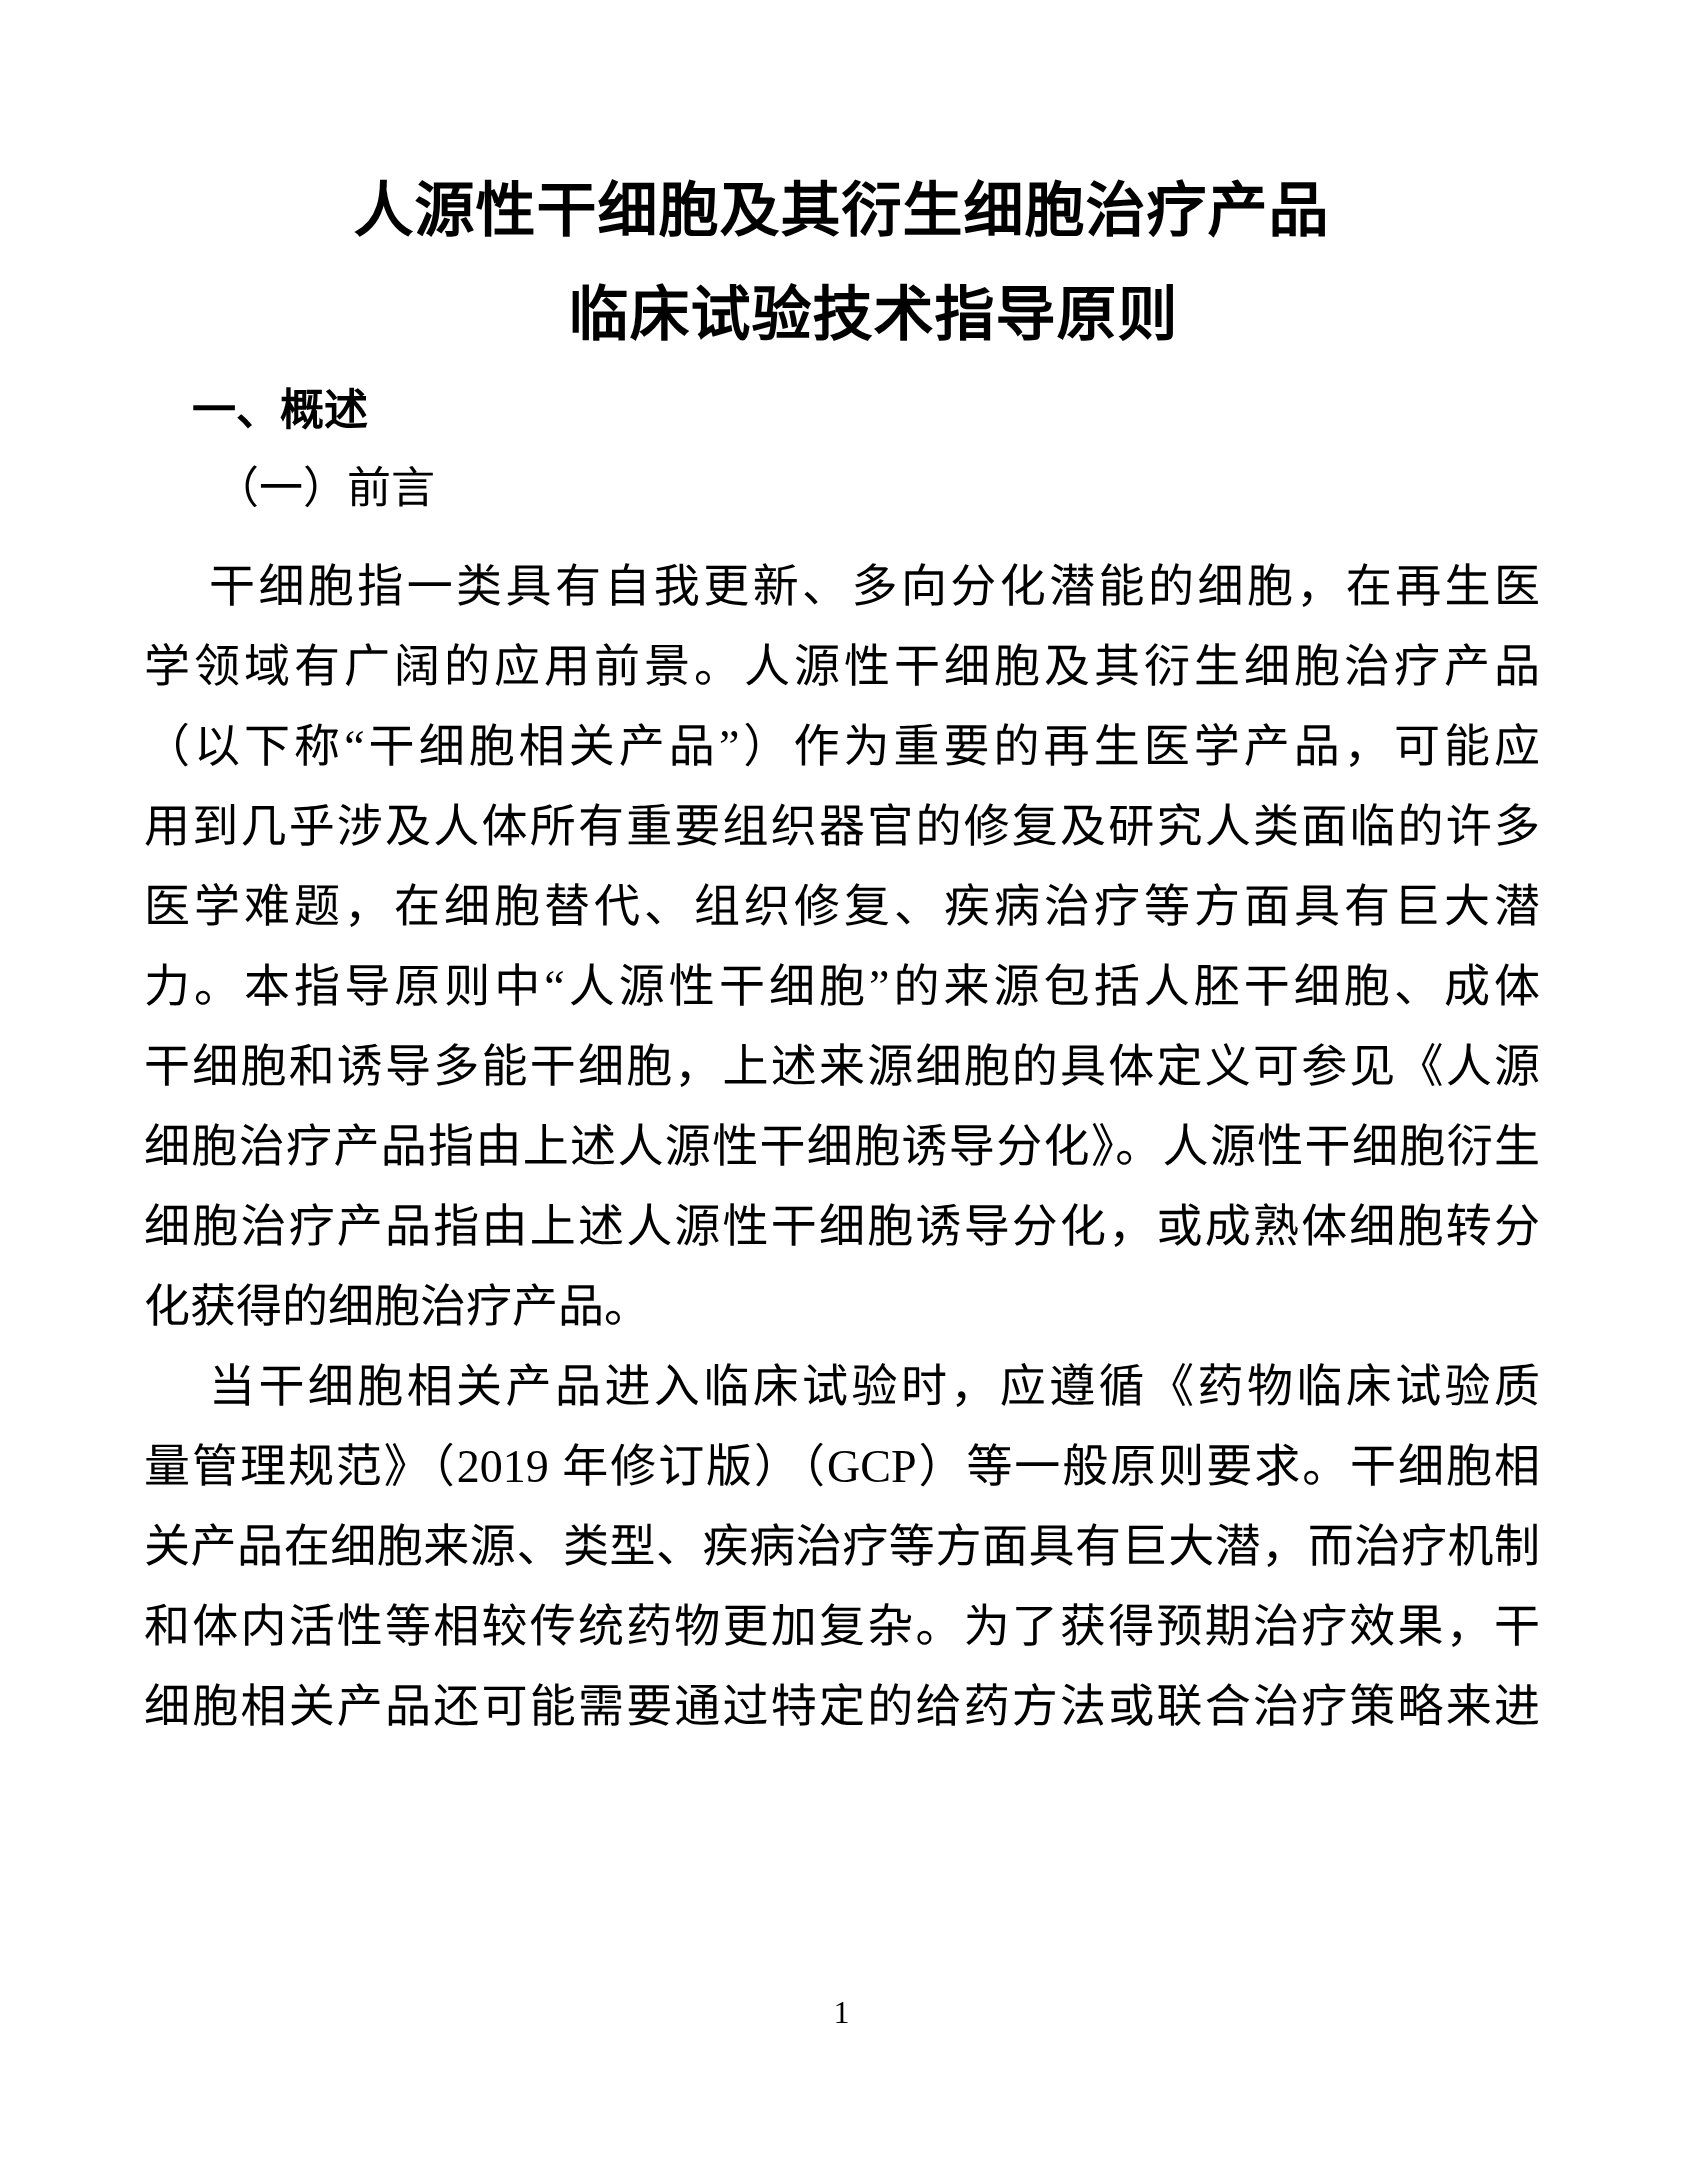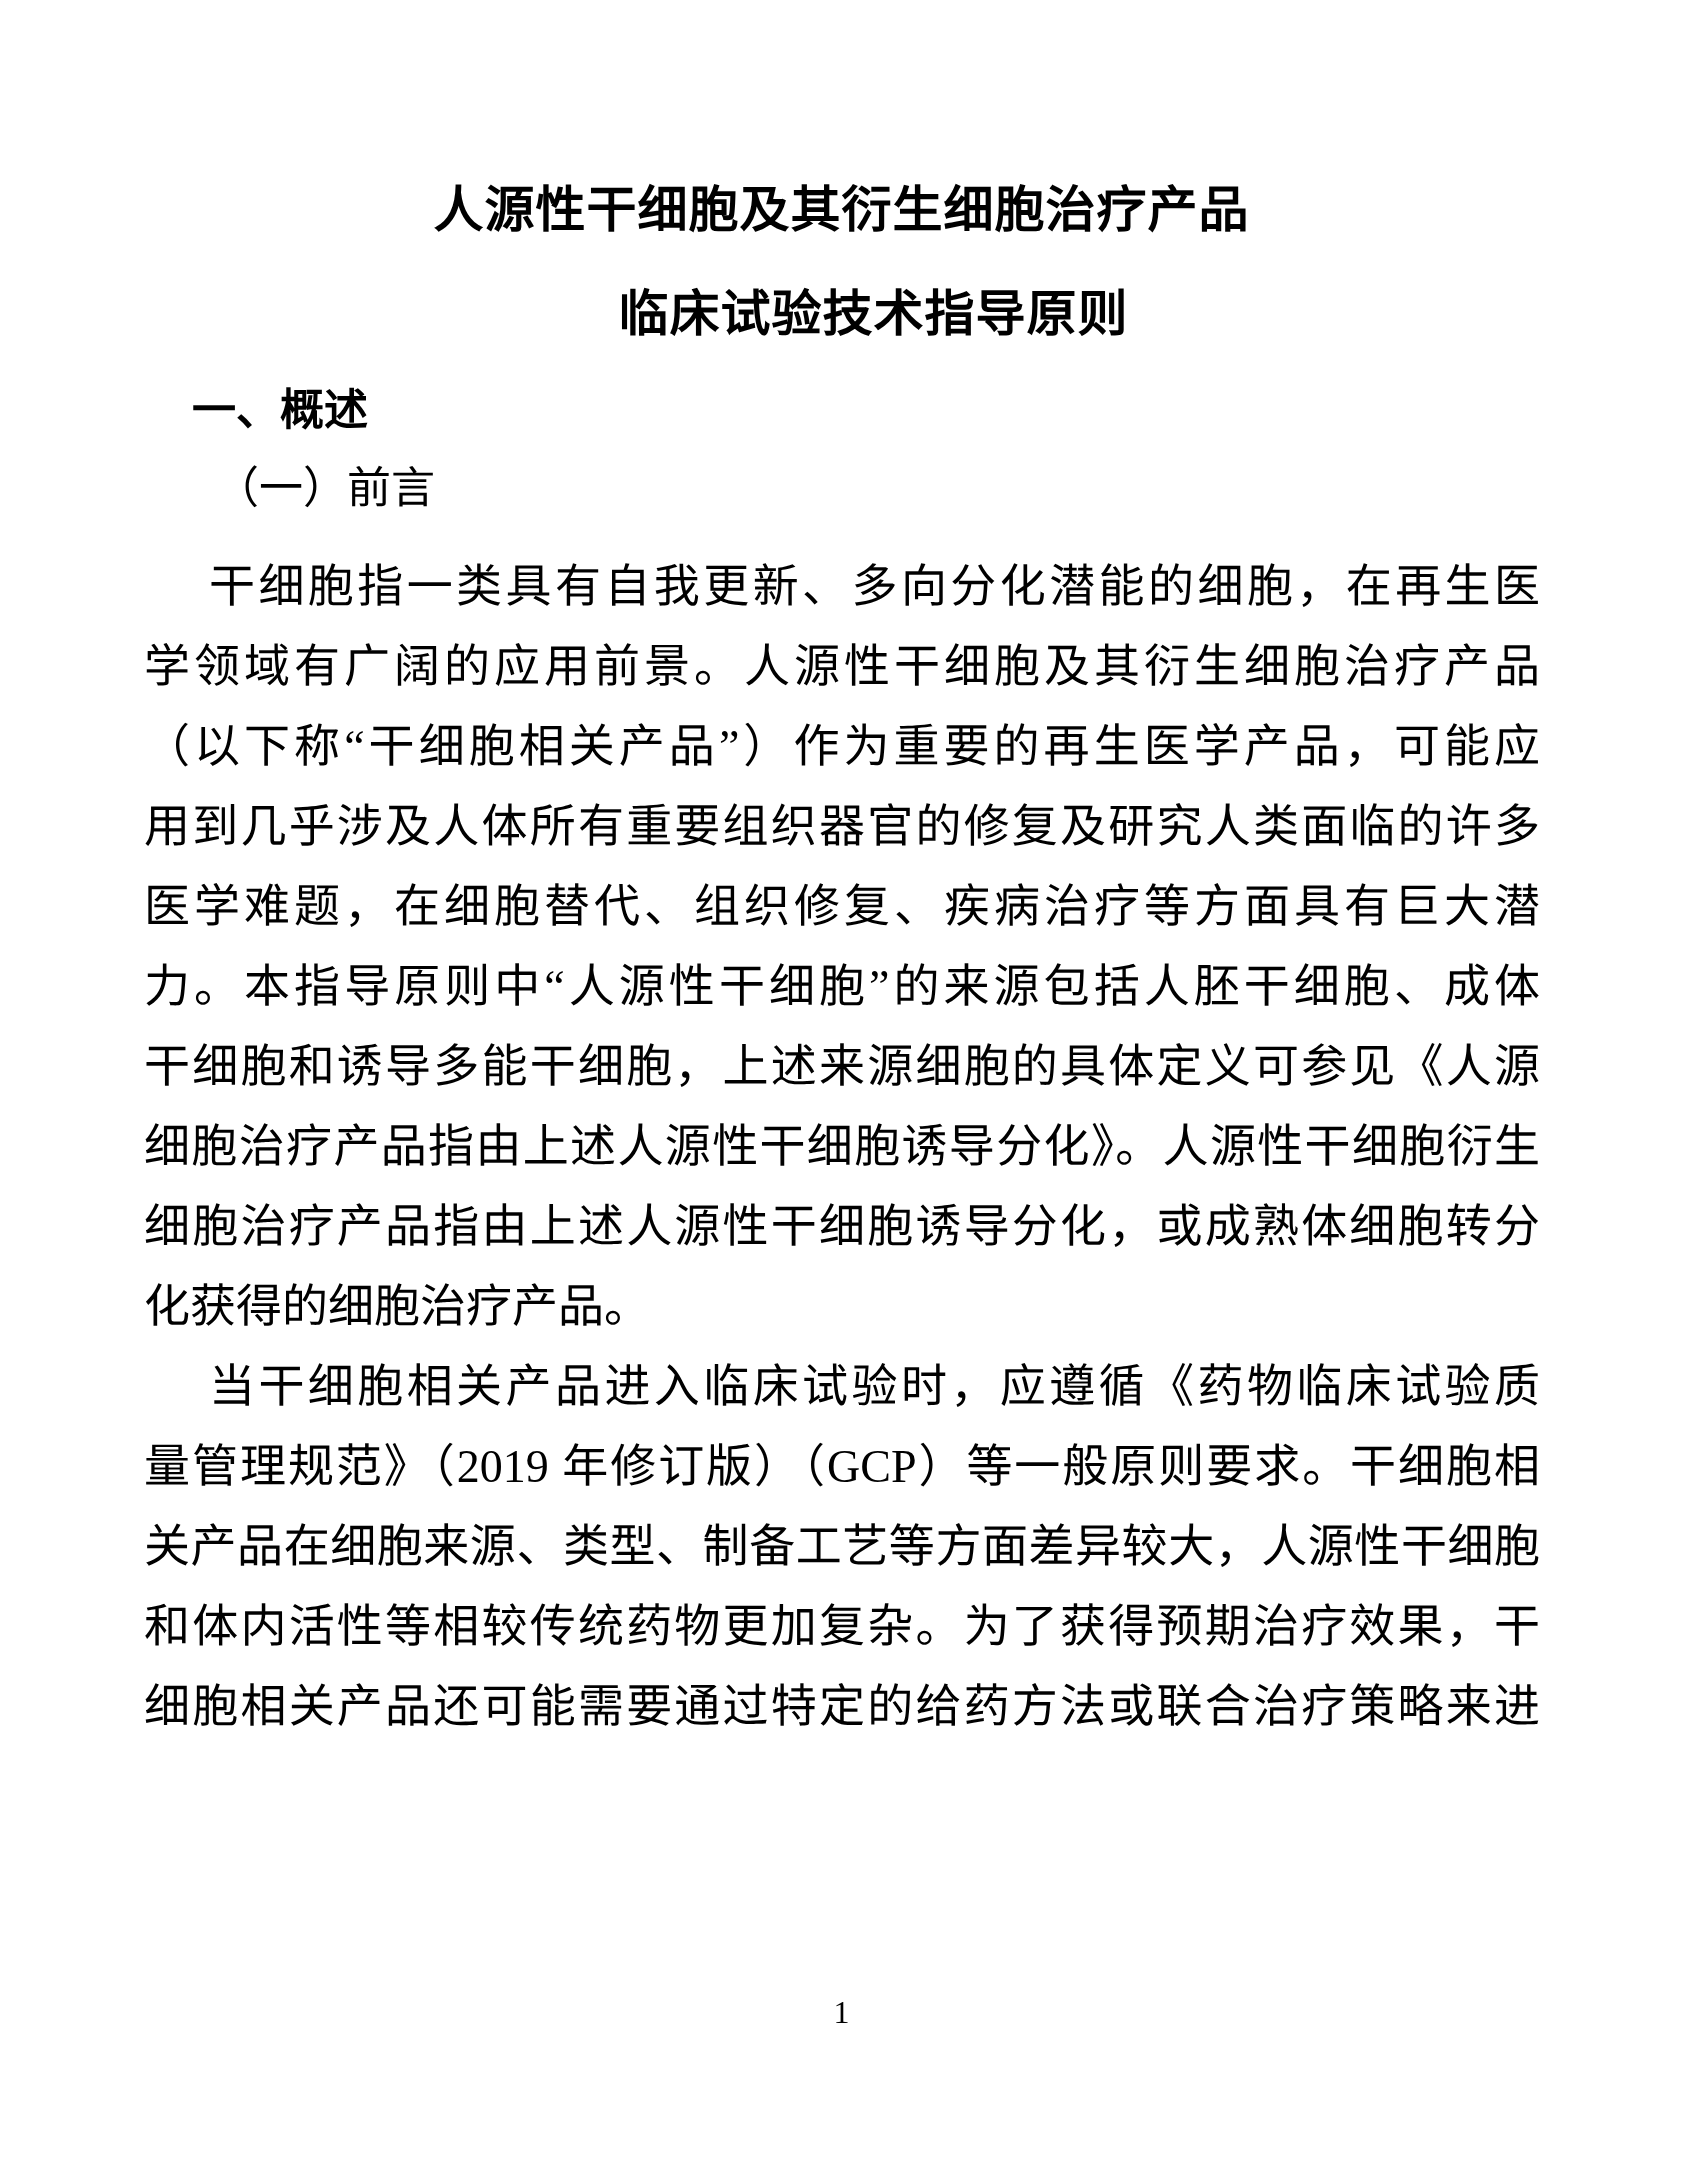--- a/index.html
+++ b/index.html
@@ -16,21 +16,21 @@
     overflow: hidden;
     font-family: "Liberation Serif", serif;
   }
   .doc-title {
     position: absolute;
     left: 0;
     width: 1683px;
     text-align: center;
     font-family: "Liberation Sans", sans-serif;
     font-weight: bold;
-    font-size: 50px;
+    font-size: 60px;
     line-height: 61px;
     letter-spacing: 1px;
     white-space: nowrap;
   }
   .doc-title.line1 { top: 180px; }
   .doc-title.line2 { top: 284px; padding-left: 32px; }
   .section-heading {
     position: absolute;
     left: 144px;
     top: 384px;
@@ -104,21 +104,21 @@
     <div class="body-line">用到几乎涉及人体所有重要组织器官的修复及研究人类面临的许多</div>
     <div class="body-line">医学难题，在细胞替代、组织修复、疾病治疗等方面具有巨大潜</div>
     <div class="body-line">力。本指导原则中“人源性干细胞”的来源包括人胚干细胞、成体</div>
     <div class="body-line">干细胞和诱导多能干细胞，上述来源细胞的具体定义可参见《人源</div>
     <div class="body-line">细胞治疗产品指由上述人源性干细胞诱导分化》。人源性干细胞衍生</div>
     <div class="body-line">细胞治疗产品指由上述人源性干细胞诱导分化，或成熟体细胞转分</div>
     <div class="body-line para-last">化获得的细胞治疗产品。</div>
 
     <div class="body-line first-line">当干细胞相关产品进入临床试验时，应遵循《药物临床试验质</div>
     <div class="body-line">量管理规范》（2019 年修订版）（GCP）等一般原则要求。干细胞相</div>
-    <div class="body-line">关产品在细胞来源、类型、制备工艺等方面差异较大，人源性干细胞</div>
+    <div class="body-line">关产品在细胞来源、类型、疾病治疗等方面具有巨大潜，而治疗机制</div>
     <div class="body-line">和体内活性等相较传统药物更加复杂。为了获得预期治疗效果，干</div>
     <div class="body-line">细胞相关产品还可能需要通过特定的给药方法或联合治疗策略来进</div>
   </div>
 
   <div class="page-number">1</div>
 
 </div>
 
 
 </body></html>

